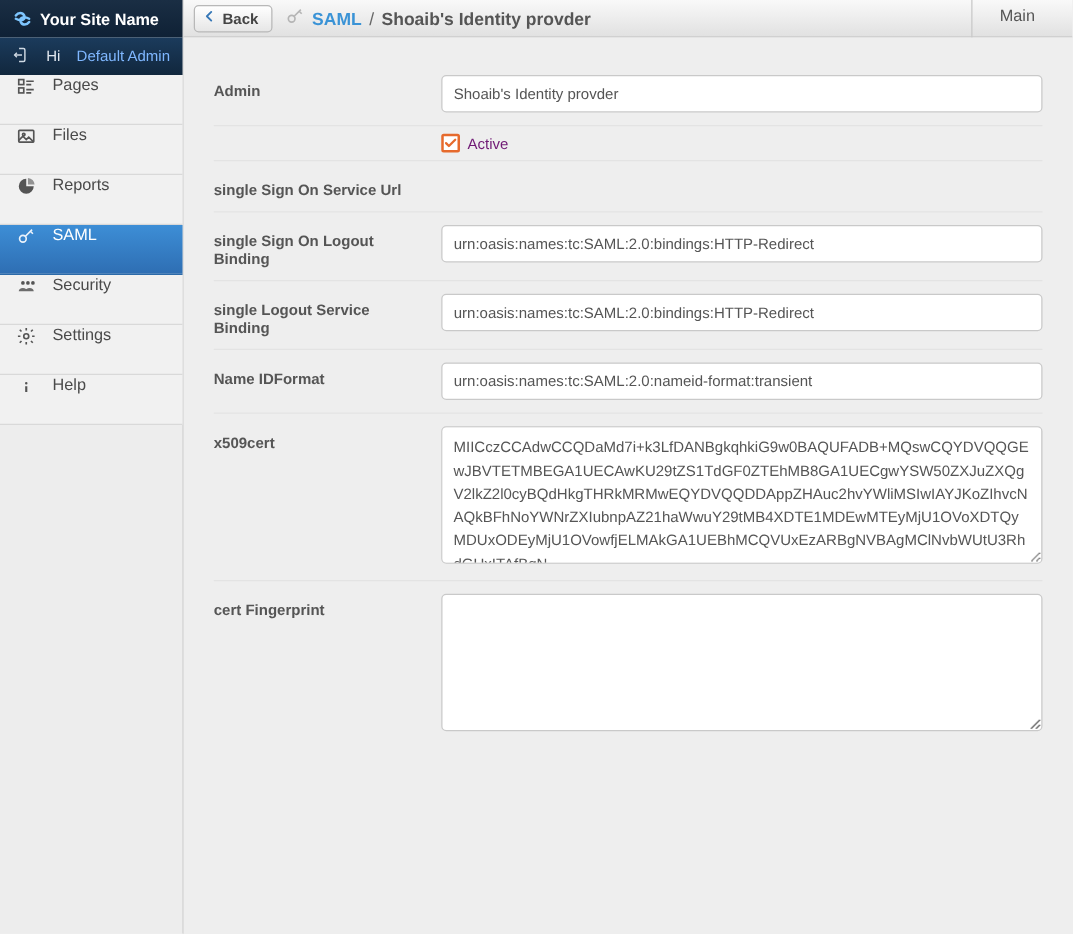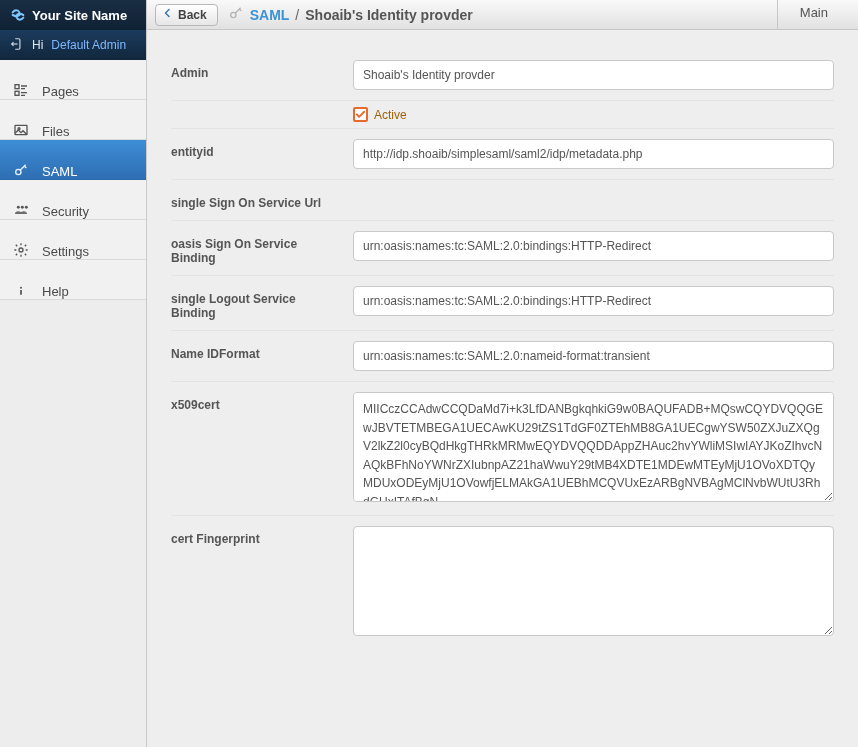--- a/index.html
+++ b/index.html
@@ -37,28 +37,29 @@
   }
   .user-row {
     height: 30px;
     background: linear-gradient(#1b3b5c, #11273d);
     color: #cfd9e3;
     display: flex;
     align-items: center;
     padding: 0 10px;
     font-size: 12px;
     gap: 8px;
+    justify-content: space-between;
   }
   .user-row .hi { color: #dfe6ee; }
   .user-row .name { color: #7fb7ff; }
   .nav { display: flex; flex-direction: column; }
   .nav-item {
     height: 40px;
     display: flex;
-    align-items: flex-end;
+    align-items: flex-start;
     gap: 12px;
     padding: 0 12px;
     color: #4a4a4a;
     border-bottom: 1px solid #d9d9d9;
     background: #f1f1f1;
     cursor: pointer;
   }
   .nav-item.active {
     background: linear-gradient(#3d8ed6, #2e6eb3);
     color: #fff;
@@ -155,21 +156,21 @@
     padding: 6px 0 6px 182px; border-top: 1px solid #e3e3e3;
   }
   .chk {
     width: 15px; height: 15px;
     border: 2px solid #e66a2d;
     border-radius: 2px;
     background: #fff;
     display: inline-flex; align-items: center; justify-content: center;
   }
   .chk svg { width: 11px; height: 11px; }
-  .active-label { font-size: 12px; color: #a16207; }
+  .active-label { font-size: 12px; color: #701a75; }
 </style>
 </head>
 <body>
 
 <div class="app">
   <aside class="sidebar">
     <div class="brand">
       <span class="brand-logo">
         <svg viewBox="0 0 24 24" width="16" height="16" fill="none" stroke="#7ec6ff" stroke-width="3" stroke-linecap="round">
             <path d="M4 8c3-4 8-4 10 0s-2 8-10 4M20 16c-3 4-8 4-10 0s2-8 10-4"></path>
@@ -202,20 +203,29 @@
       <div class="nav-item">
         <span class="nav-icon">
           <svg viewBox="0 0 24 24" width="16" height="16" fill="none" stroke="currentColor" stroke-width="2">
               <rect x="3" y="5" width="18" height="14" rx="1"></rect>
               <circle cx="9" cy="10" r="1.5"></circle>
               <path d="M3 17l5-5 4 4 3-3 6 6"></path>
             </svg>
         </span>
         <span class="nav-label">Files</span>
       </div>
+      <div class="nav-item">
+        <span class="nav-icon">
+          <svg viewBox="0 0 24 24" width="16" height="16" fill="currentColor">
+              <path d="M12 3a9 9 0 1 0 9 9h-9V3z"></path>
+              <path d="M14 2v8h8a9 9 0 0 0-8-8z" opacity=".6"></path>
+            </svg>
+        </span>
+        <span class="nav-label">Reports</span>
+      </div>
       <div class="nav-item active">
         <span class="nav-icon">
           <svg viewBox="0 0 24 24" width="16" height="16" fill="none" stroke="currentColor" stroke-width="2">
               <circle cx="8" cy="15" r="4"></circle>
               <path d="M11 12l8-8M17 6l3 3"></path>
             </svg>
         </span>
         <span class="nav-label">SAML</span>
       </div>
       <div class="nav-item">
@@ -286,33 +296,27 @@
 
         <div class="active-row">
           <span class="chk">
             <svg viewBox="0 0 24 24" fill="none" stroke="#e66a2d" stroke-width="4" stroke-linecap="round" stroke-linejoin="round">
                 <path d="M4 12l5 5L20 6"></path>
               </svg>
           </span>
           <span class="active-label">Active</span>
         </div>
 
-        <div class="row">
-          <div class="label-col">entityid</div>
-          <div class="field-col">
-            <input class="text-input" type="text" value="http://idp.shoaib/simplesaml/saml2/idp/metadata.php" style="">
-          </div>
-        </div>
 
         <div class="row">
           <div class="label-col">single Sign On Service Url</div>
         </div>
 
         <div class="row">
-          <div class="label-col">oasis Sign On Service Binding</div>
+          <div class="label-col">single Sign On Logout Binding</div>
           <div class="field-col">
             <input class="text-input" type="text" value="urn:oasis:names:tc:SAML:2.0:bindings:HTTP-Redirect" style="">
           </div>
         </div>
 
 
         <div class="row">
           <div class="label-col">single Logout Service Binding</div>
           <div class="field-col">
             <input class="text-input" type="text" value="urn:oasis:names:tc:SAML:2.0:bindings:HTTP-Redirect" style="">

